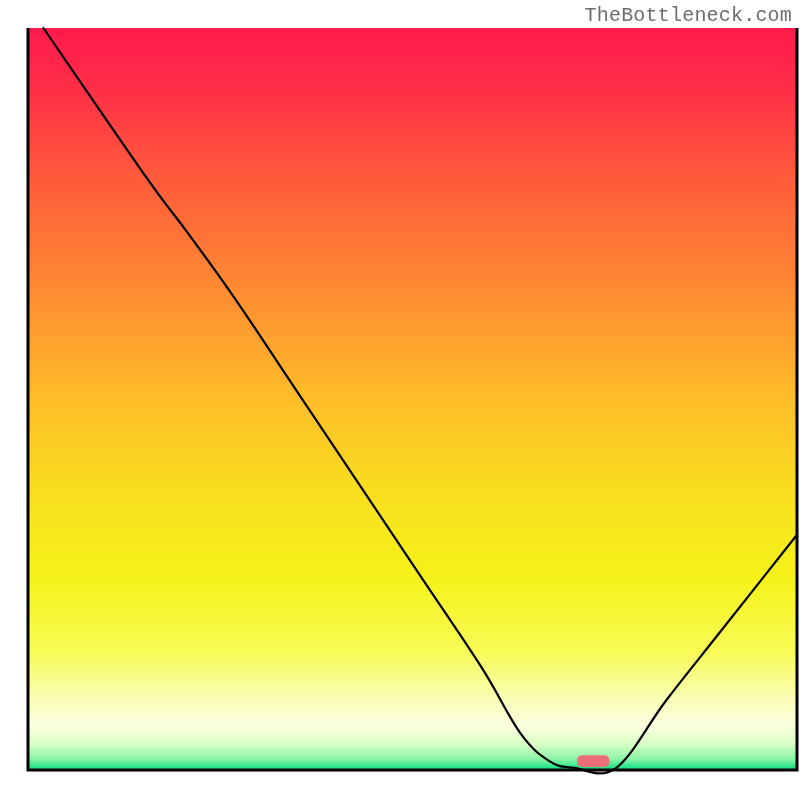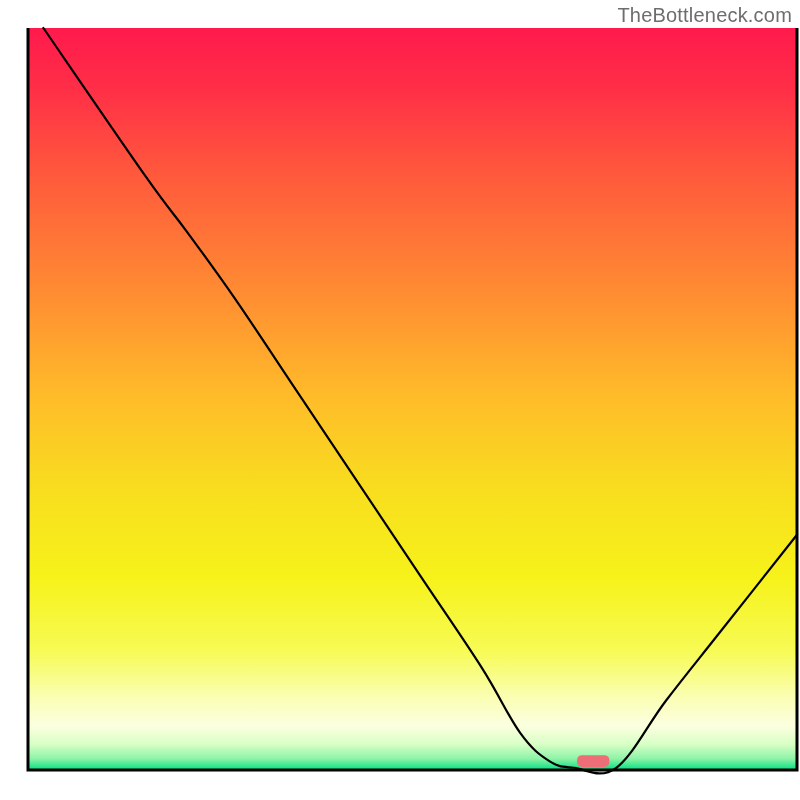--- a/index.html
+++ b/index.html
@@ -8,20 +8,21 @@
     width: 800px;
     height: 800px;
     background: #ffffff;
     font-family: Arial, Helvetica, sans-serif;
     overflow: hidden;
   }
   #frame {
     position: relative;
     width: 800px;
     height: 800px;
+    font-family: Liberation Mono, monospace;
   }
   #watermark {
     position: absolute;
     top: 4px;
     right: 8px;
     font-size: 20px;
     color: #6d6d6d;
     letter-spacing: 0.2px;
     user-select: none;
   }

